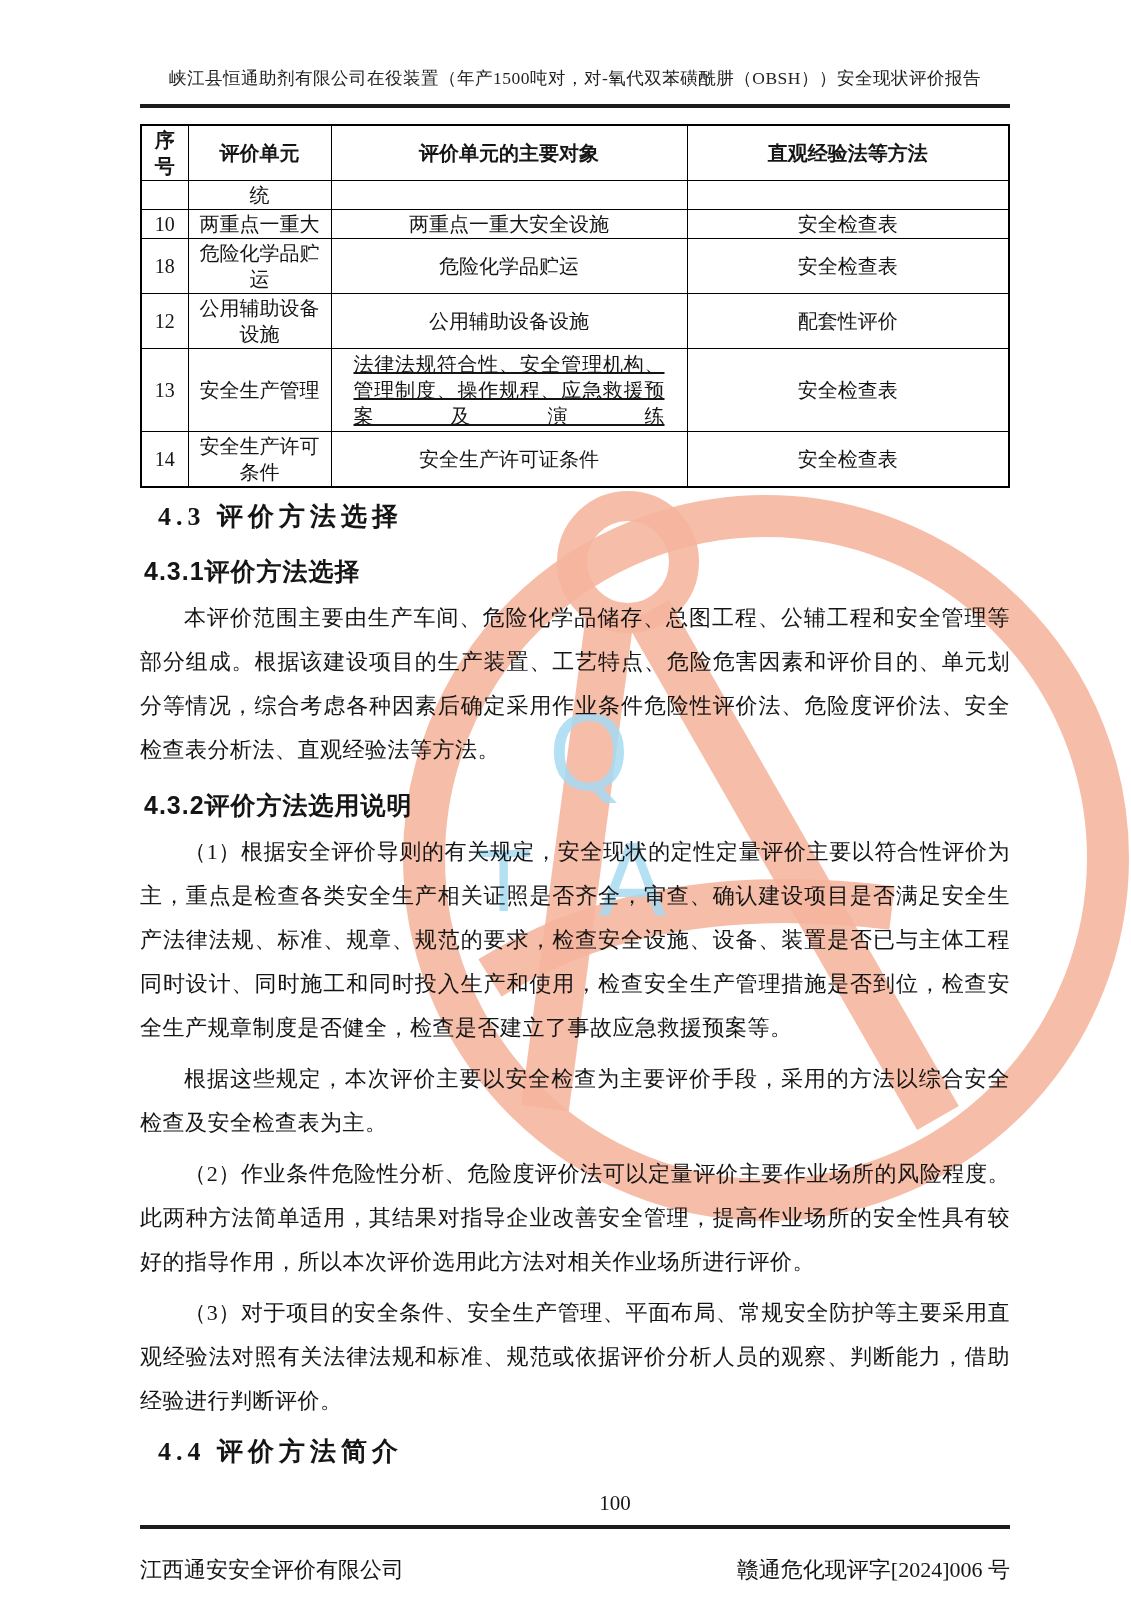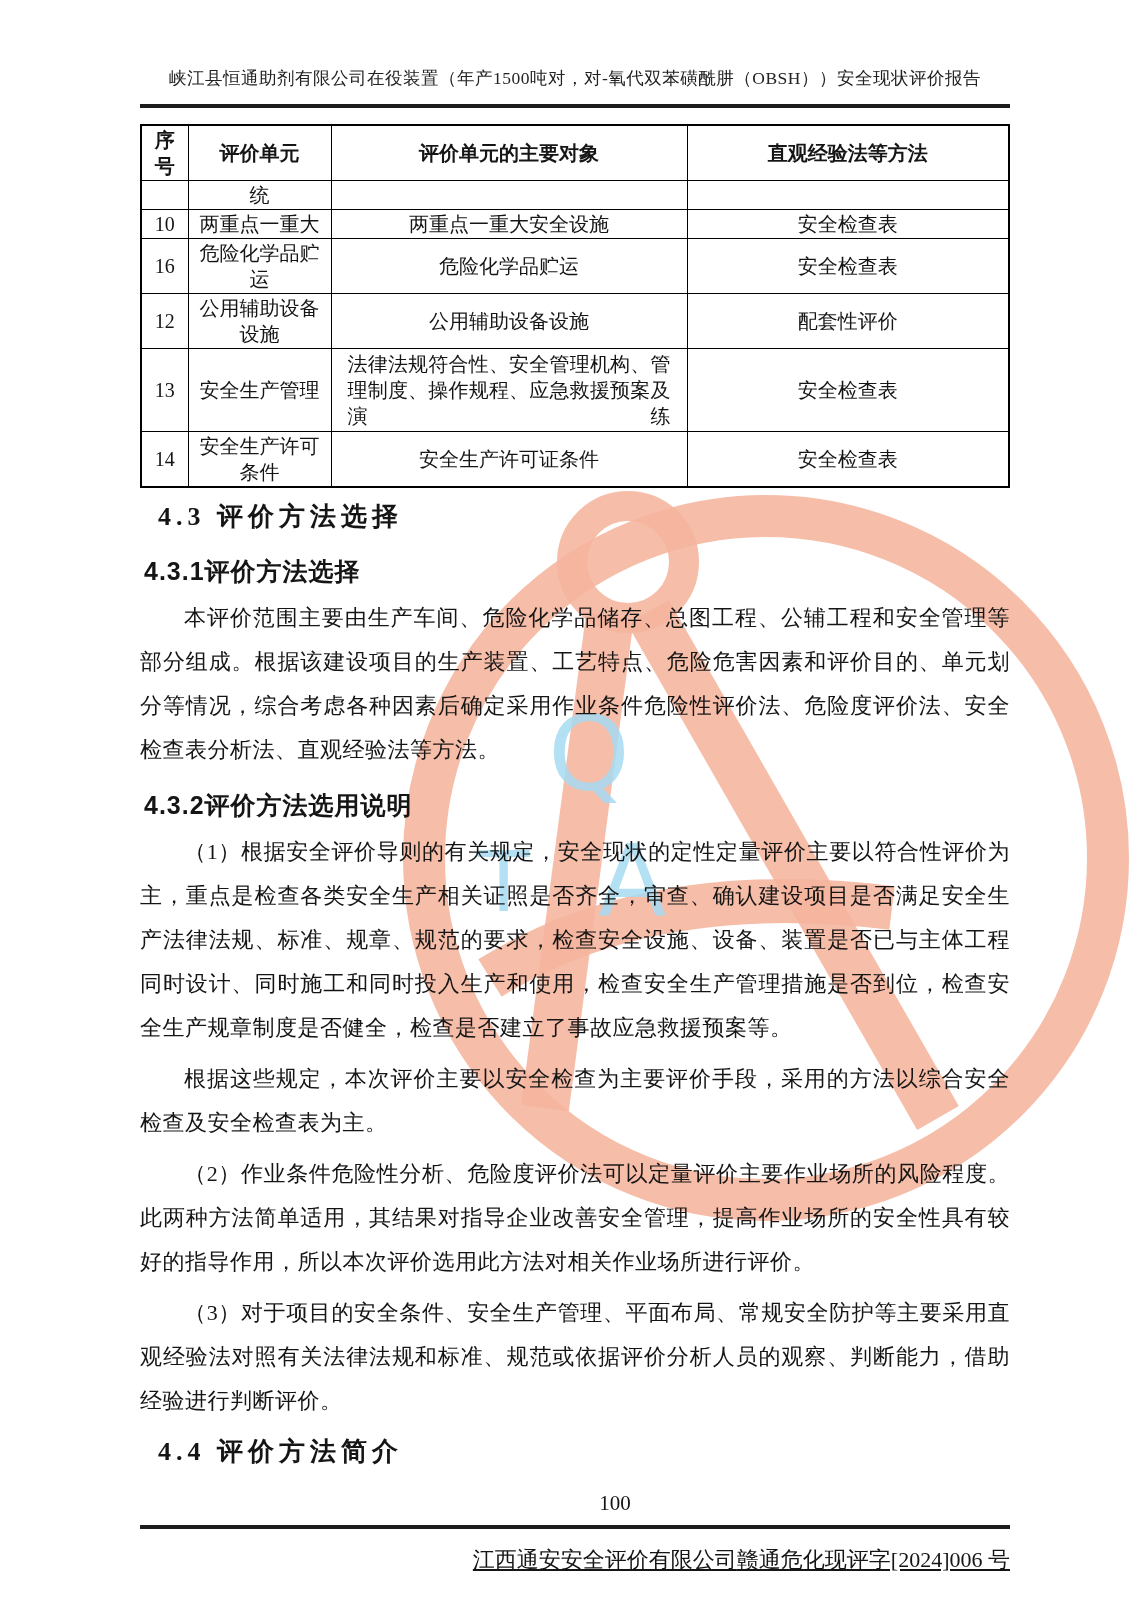--- a/index.html
+++ b/index.html
@@ -83,22 +83,23 @@
   .eval-table { border: 2px solid #000; }
   .eval-table th { font-weight: bold; font-size: 20px; }
   tr.row-head { height: 54px; }
   tr.row-cont { height: 28px; }
   tr.row-s    { height: 27px; margin-top: 24px; }
   tr.row-m    { height: 50px; }
   tr.row-l    { height: 56px; }
   td.cell-justify {
     text-align: justify;
     text-align-last: justify;
-    padding: 2px 16px;
+    padding: 2px 22px;
     line-height: 26px;
+    text-decoration: underline;
   }
   
   h2.sec-title {
     margin: 8px 0 0 18px;
     font-size: 26px;
     line-height: 42px;
     font-weight: bold;
     letter-spacing: 5px;
     font-family: "Liberation Serif", "DejaVu Serif", serif;
   }
@@ -125,25 +126,24 @@
     font-size: 21px;
     padding-left: 80px;
   }
   .footer-rule {
     margin-top: 9px;
     height: 4px;
     background: #1c1c1c;
   }
   .footer-row {
     display: flex;
-    justify-content: flex-end;
+    justify-content: space-between;
     align-items: baseline;
-    padding-top: 16px;
+    padding-top: 26px;
     font-size: 22px;
-    text-decoration: underline;
   }
 </style>
 </head>
 <body>
 
 <div class="page">
 
   <div class="watermark-layer">
     <svg width="1131" height="1600" viewBox="0 0 1131 1600">
       <g fill="none" stroke="#f5b49c" stroke-opacity="0.88" stroke-linecap="butt">
@@ -184,21 +184,21 @@
           <td></td>
           <td></td>
         </tr>
         <tr class="row-s">
           <td>10</td>
           <td>两重点一重大</td>
           <td>两重点一重大安全设施</td>
           <td>安全检查表</td>
         </tr>
         <tr class="row-m">
-          <td>16</td>
+          <td>18</td>
           <td>危险化学品贮运</td>
           <td>危险化学品贮运</td>
           <td>安全检查表</td>
         </tr>
         <tr class="row-m">
           <td>12</td>
           <td>公用辅助设备设施</td>
           <td>公用辅助设备设施</td>
           <td>配套性评价</td>
         </tr>

